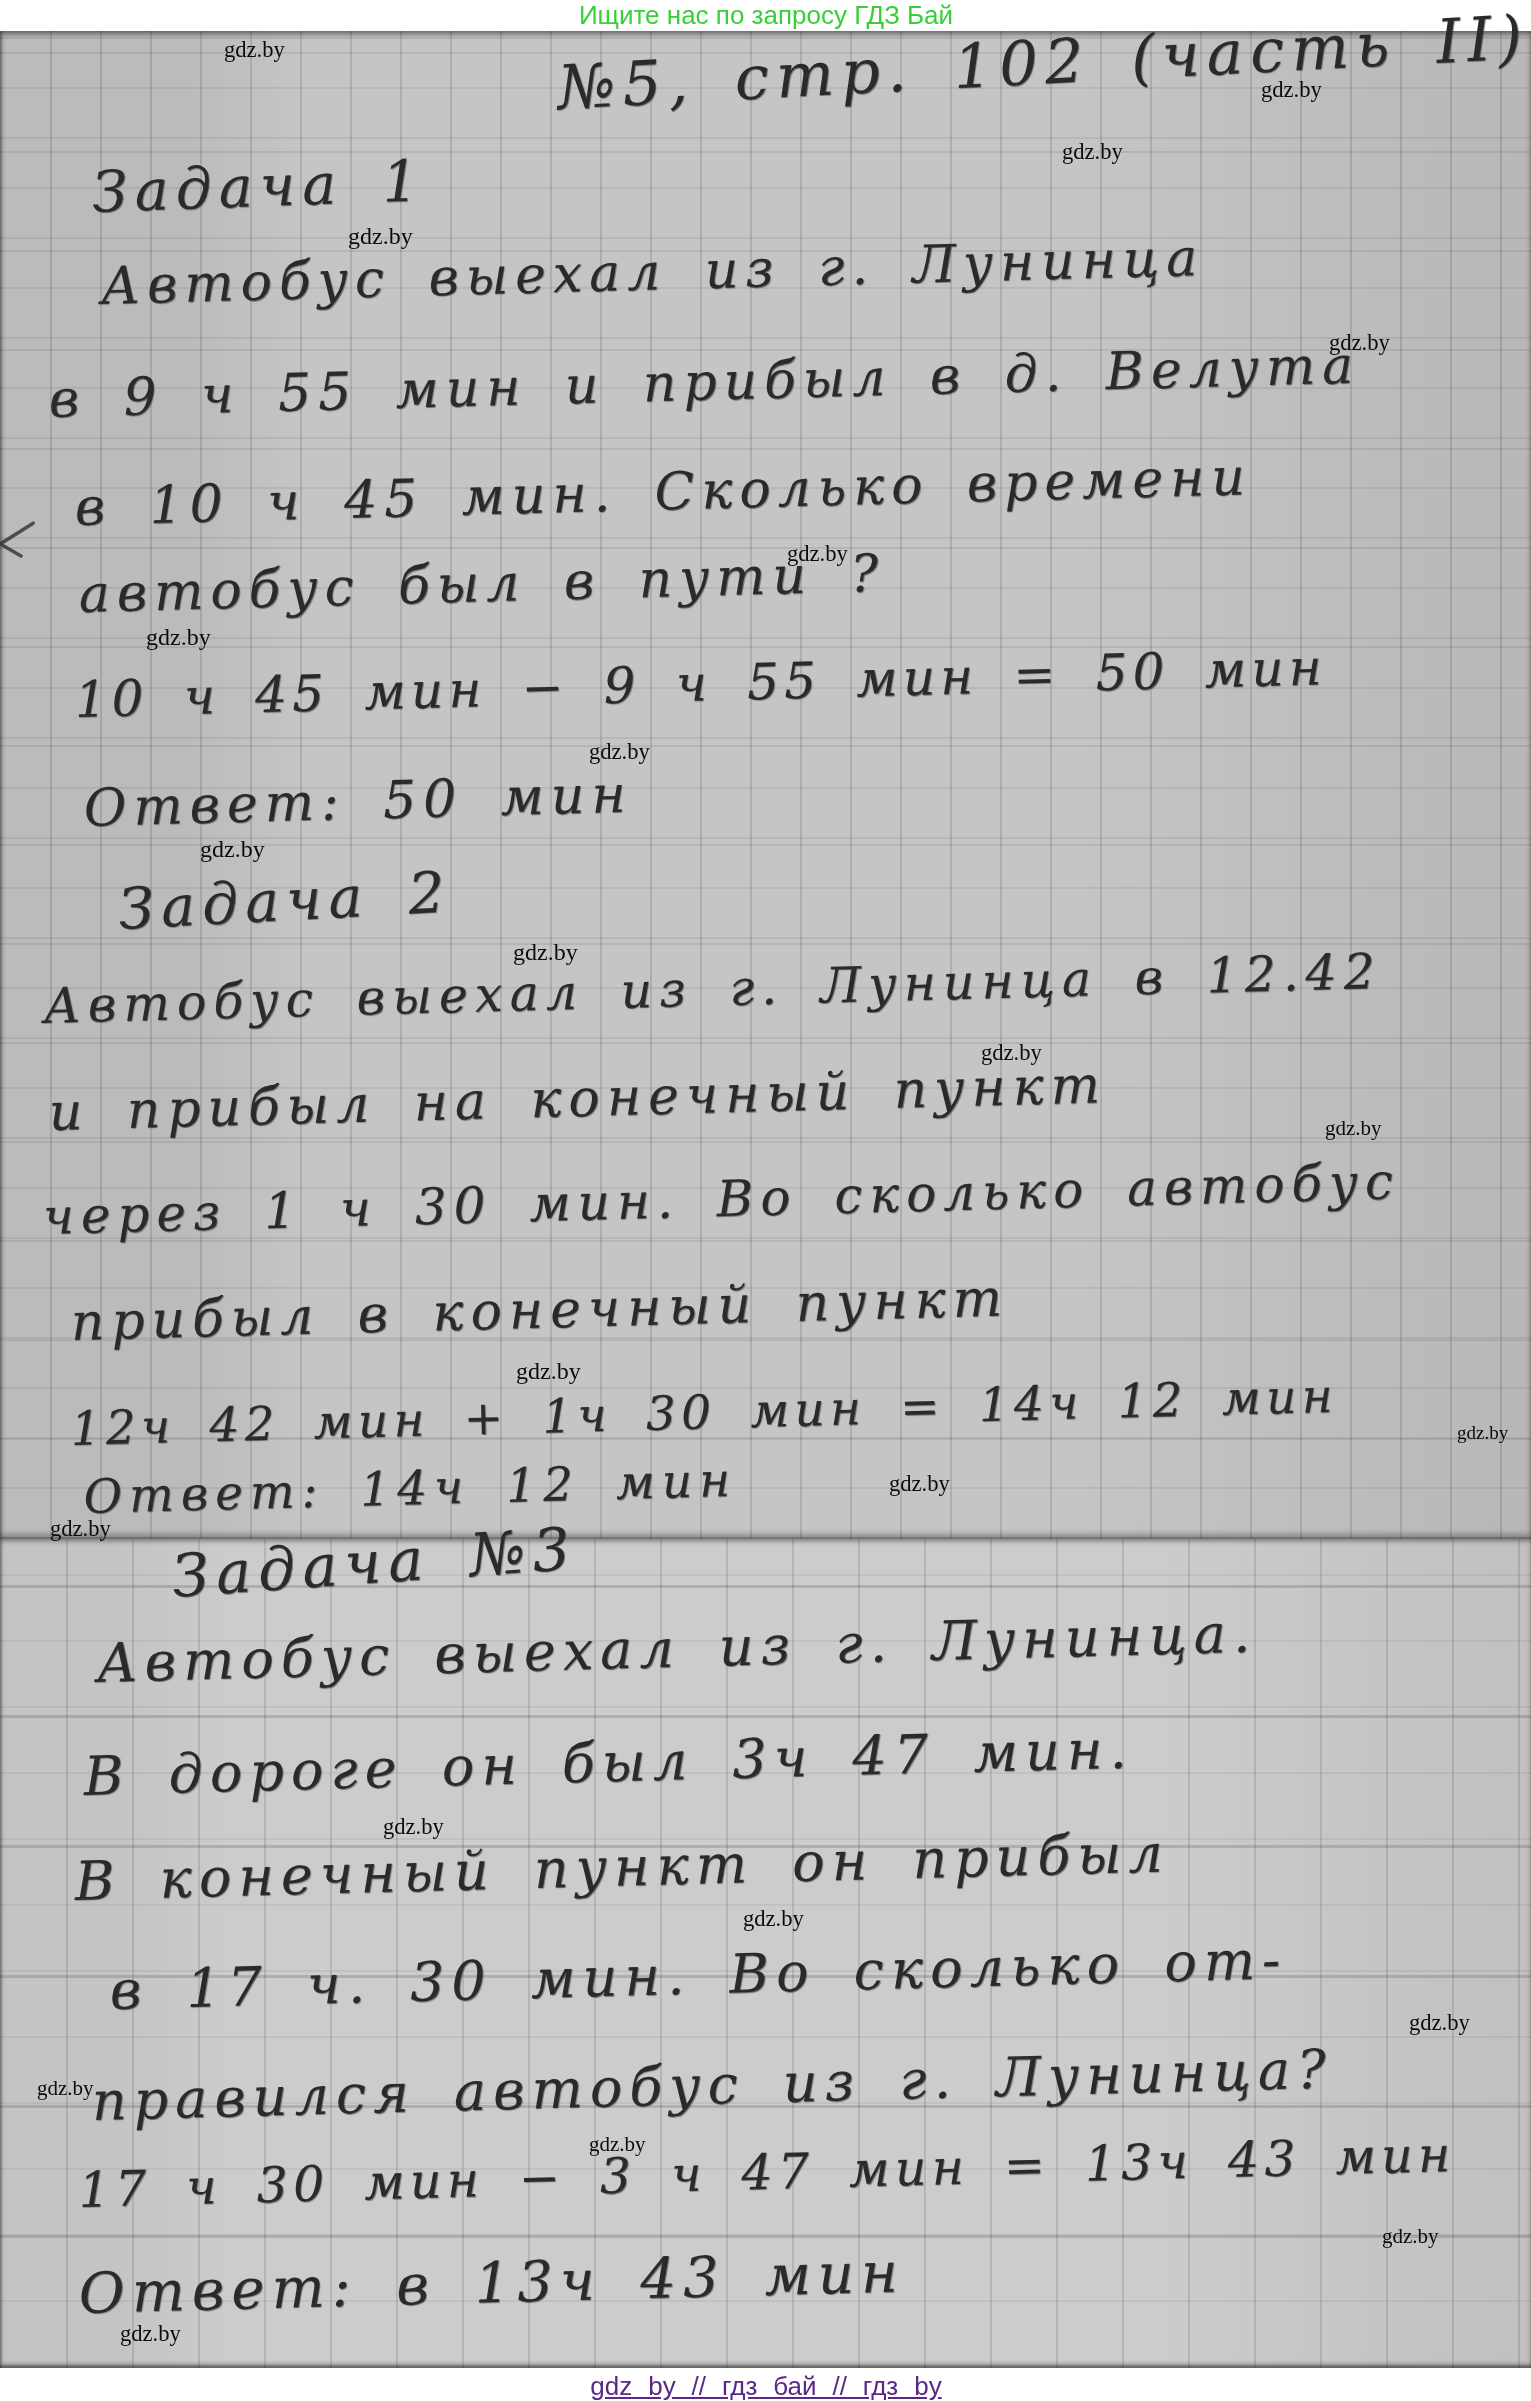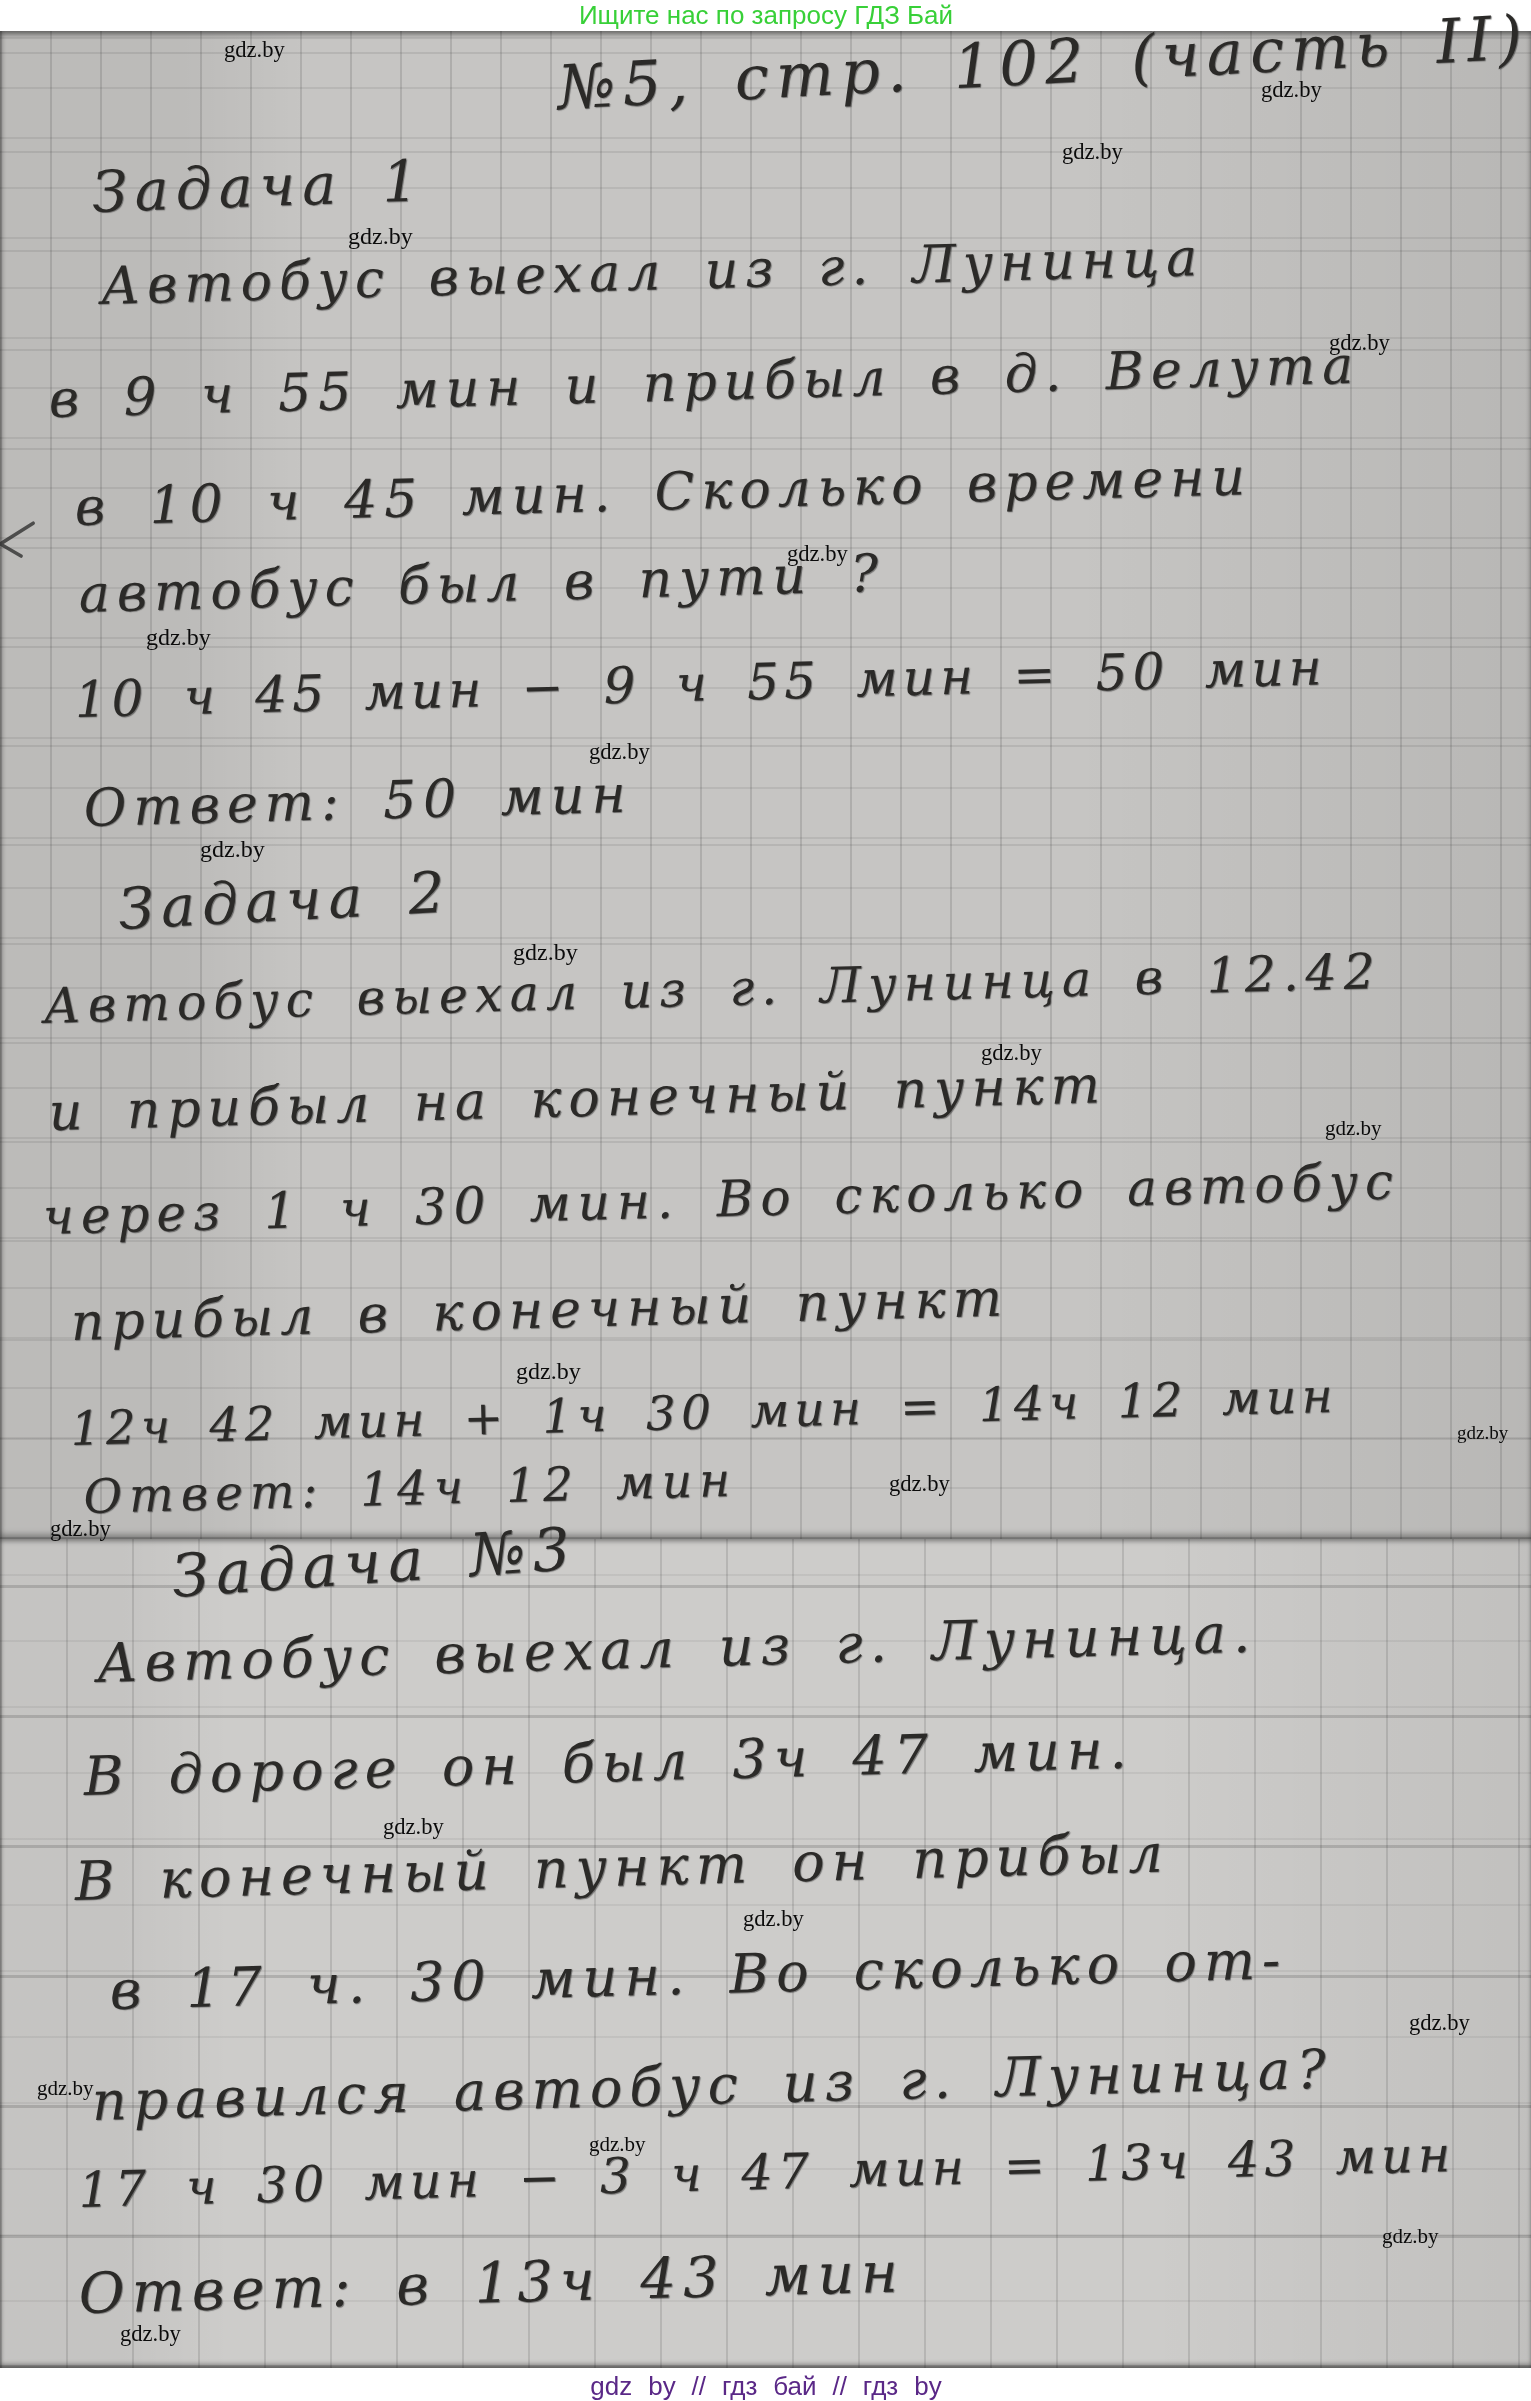--- a/index.html
+++ b/index.html
@@ -2,21 +2,21 @@
 <html style="font-size:14px"><head>
 <meta charset="utf-8">
 <style>
   html,body{margin:0;padding:0;background:#ffffff;}
   .page{position:relative;width:1532px;height:2401px;background:#ffffff;overflow:hidden;
         font-family:"Liberation Sans",sans-serif;}
 
   
   .banner{position:absolute;left:0;width:100%;text-align:center;background:#ffffff;}
   .banner-top{top:0;height:31px;line-height:31px;font-size:26px;color:#38d038;}
-  .banner-bottom{top:2368px;height:34px;line-height:37px;font-size:26px;color:#5a2887;word-spacing:8.7px;}
+  .banner-bottom{top:2368px;height:34px;line-height:37px;font-size:26px;color:#5a2887;word-spacing:8.7px;text-decoration:underline;}
 
   
   .paper{position:absolute;left:0;width:1532px;}
   .seg1{top:31px;height:1508px;background-color:#c6c5c3;
     background-image:
       repeating-linear-gradient(0deg, rgba(40,40,40,0.10) 0 1.7px, transparent 1.7px 99px),
       repeating-linear-gradient(90deg, rgba(50,50,50,0.16) 0 1.7px, transparent 1.7px 50px),
       repeating-linear-gradient(0deg, rgba(60,60,60,0.10) 0 1.7px, transparent 1.7px 50px),
       linear-gradient(90deg, rgba(0,0,0,0.05) 0 12%, rgba(0,0,0,0) 20% 70%, rgba(0,0,0,0.07) 100%);
     box-shadow:inset 0 3.5px 5.2px rgba(0,0,0,0.45), inset 0 -4.3px 6px rgba(0,0,0,0.35);}

